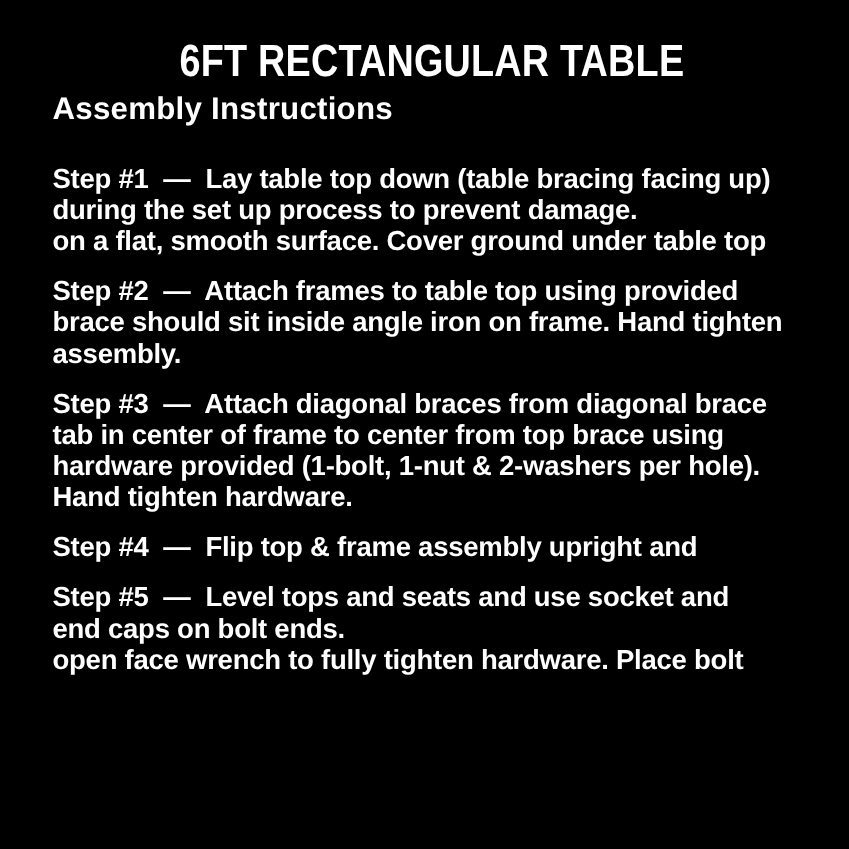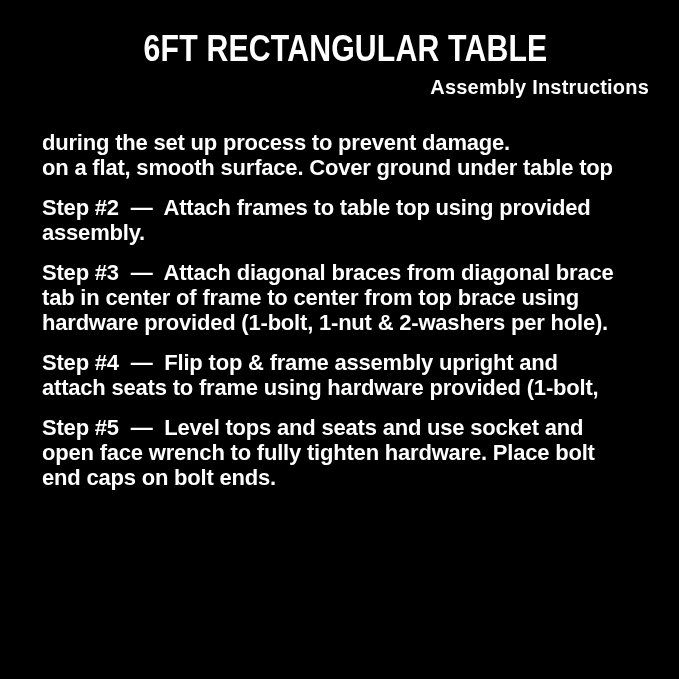--- a/index.html
+++ b/index.html
@@ -25,24 +25,24 @@
     font-size: 36px;
     line-height: 42px;
     font-weight: bold;
     text-align: center;
     white-space: nowrap;
     letter-spacing: 0.2px;
     transform: scaleX(0.84);
     transform-origin: 50% 50%;
   }
   .subtitle {
-    font-size: 20px;
+    font-size: 25px;
     line-height: 30px;
     font-weight: bold;
-    text-align: right;
+    text-align: left;
     margin-top: 2px;
     letter-spacing: 0.2px;
   }
   .steps {
     margin-top: 28px;
   }
   .step {
     margin: 0 0 15px 0;
   }
   .step-line {
@@ -54,35 +54,37 @@
   }
 </style>
 </head>
 <body style="background: rgb(0, 0, 0);">
 
 <div class="poster" style="color: rgb(255, 255, 255);">
   <h1 class="title">6FT RECTANGULAR TABLE</h1>
   <div class="subtitle">Assembly Instructions</div>
   <div class="steps" id="steps">
       <div class="step">
+        <div class="step-line">Step #1 &nbsp;—&nbsp; Lay table top down (table bracing facing up)</div>
         <div class="step-line">during the set up process to prevent damage.</div>
         <div class="step-line">on a flat, smooth surface. Cover ground under table top</div>
       </div>
       <div class="step">
         <div class="step-line">Step #2 &nbsp;—&nbsp; Attach frames to table top using provided</div>
+        <div class="step-line">brace should sit inside angle iron on frame. Hand tighten</div>
         <div class="step-line">assembly.</div>
       </div>
       <div class="step">
         <div class="step-line">Step #3 &nbsp;—&nbsp; Attach diagonal braces from diagonal brace</div>
         <div class="step-line">tab in center of frame to center from top brace using</div>
         <div class="step-line">hardware provided (1-bolt, 1-nut &amp; 2-washers per hole).</div>
+        <div class="step-line">Hand tighten hardware.</div>
       </div>
       <div class="step">
         <div class="step-line">Step #4 &nbsp;—&nbsp; Flip top &amp; frame assembly upright and</div>
-        <div class="step-line">attach seats to frame using hardware provided (1-bolt,</div>
       </div>
       <div class="step">
         <div class="step-line">Step #5 &nbsp;—&nbsp; Level tops and seats and use socket and</div>
+        <div class="step-line">end caps on bolt ends.</div>
         <div class="step-line">open face wrench to fully tighten hardware. Place bolt</div>
-        <div class="step-line">end caps on bolt ends.</div>
       </div>
     </div>
 </div>
 
 </body></html>

